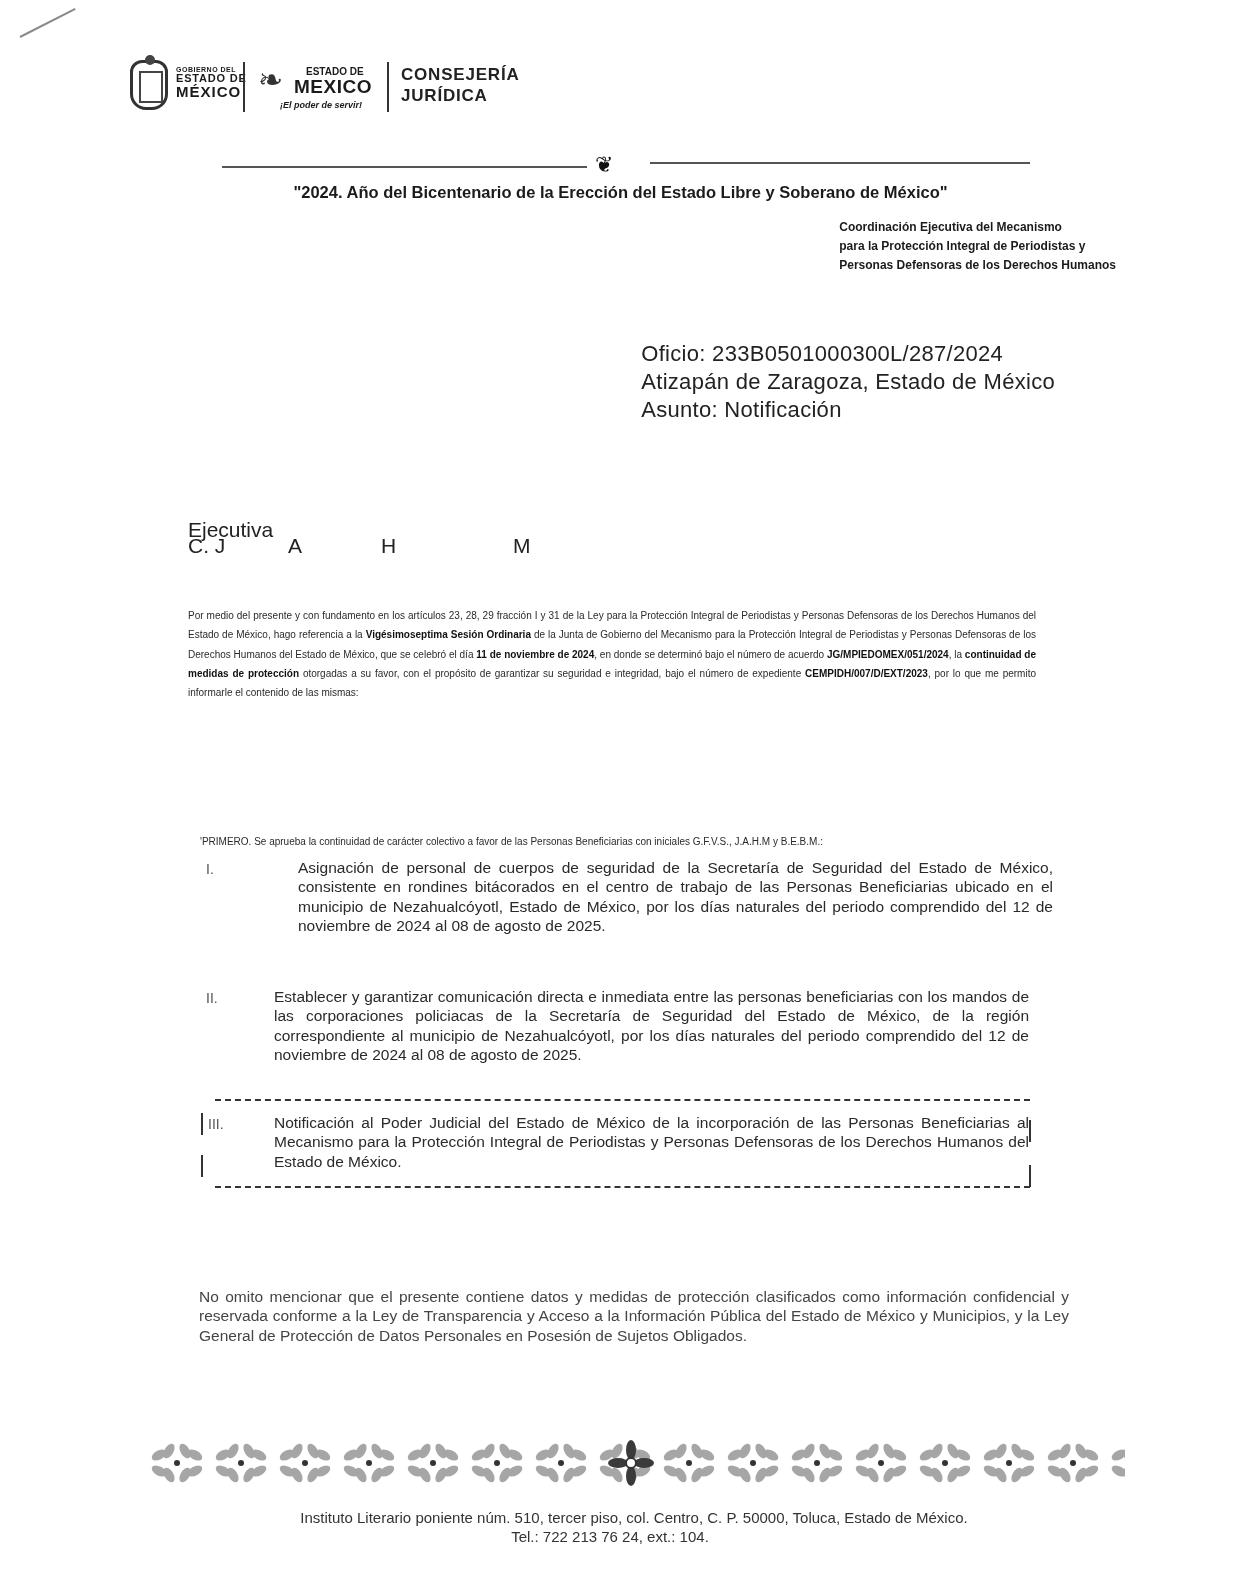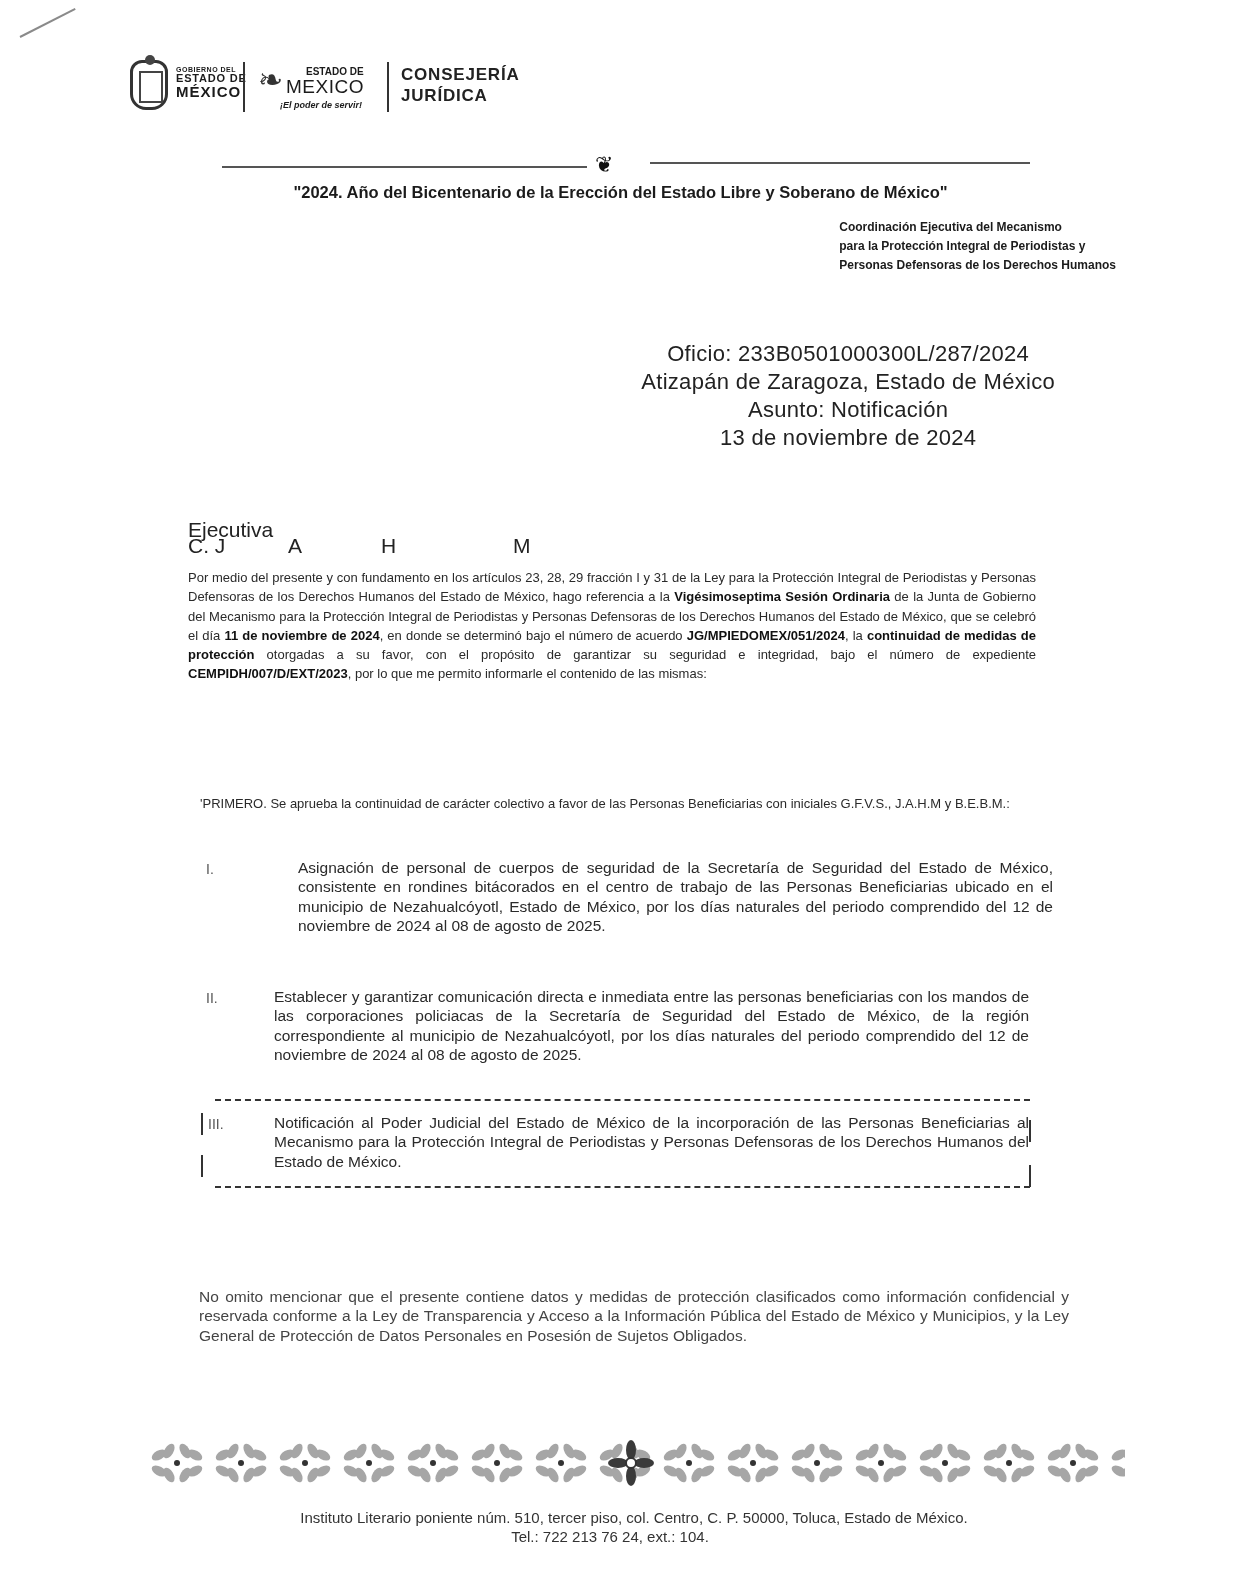--- a/index.html
+++ b/index.html
@@ -10,31 +10,31 @@
     .seal:before { content: ""; position: absolute; left: 6px; top: 8px; width: 20px; height: 28px; border: 2px solid #444; }
     .seal:after { content: ""; position: absolute; left: 12px; top: -8px; width: 10px; height: 10px; border-radius: 50%; background: #444; }
     .gob { left: 176px; top: 66px; line-height: 1; }
     .gob .s { font-size: 7px; font-weight: bold; letter-spacing: 0.5px; }
     .gob .m { font-size: 11px; font-weight: bold; letter-spacing: 0.8px; }
     .gob .l { font-size: 15px; font-weight: bold; letter-spacing: 1px; }
     .vsep { width: 2px; background: #333; }
     .edo { left: 258px; top: 62px; width: 120px; height: 50px; }
     .bird { left: 0; top: 0; font-size: 30px; color: #333; }
     .edo .t1 { position: absolute; left: 48px; top: 4px; font-size: 10px; font-weight: bold; }
-    .edo .t2 { position: absolute; left: 28px; top: 14px; font-size: 19px; font-weight: normal; letter-spacing: 0.5px; }
+    .edo .t2 { position: absolute; left: 36px; top: 14px; font-size: 19px; font-weight: bold; letter-spacing: 0.5px; }
     .edo .t3 { position: absolute; left: 22px; top: 38px; font-size: 9px; font-style: italic; font-weight: bold; }
     .cons { left: 401px; top: 64px; font-size: 17px; font-weight: bold; line-height: 21px; letter-spacing: 0.8px; color: #222; }
     .rule { height: 2px; background: #555; }
     .sprout { left: 595px; top: 152px; font-size: 22px; color: #111; }
     .year { left: 0; width: 1241px; top: 183px; text-align: center; font-size: 16.5px; font-weight: bold; padding-left: 0; }
     .coord { right: 125px; top: 218px; text-align: left; font-size: 12px; font-weight: bold; line-height: 19px; }
-    .oficio { right: 186px; top: 340px; text-align: center; font-size: 22px; line-height: 28px; letter-spacing: 0.3px; color: #222; }
+    .oficio { right: 186px; top: 340px; text-align: left; font-size: 22px; line-height: 28px; letter-spacing: 0.3px; color: #222; }
     .to { left: 188px; top: 488px; font-size: 21px; line-height: 28px; color: #222; }
     .to .n { position: absolute; top: 4px; margin-top: 40px; }
-    .body { left: 188px; width: 848px; font-size: 13px; line-height: 19.3px; text-align: justify; color: #2a2a2a; }
+    .body { left: 188px; width: 848px; font-size: 10px; line-height: 19.3px; text-align: justify; color: #2a2a2a; margin-top: 38px; }
     .body b, .b { font-weight: bold; color: #111; }
     .num { position: absolute; left: 206px; font-size: 14px; color: #555; }
     .item { left: 274px; width: 755px; font-size: 15.5px; line-height: 19.3px; text-align: justify; color: #2a2a2a; }
     .dash { height: 0; border-top: 2px dashed #333; }
     .vbar { width: 2px; background: #333; }
     .closing { left: 199px; top: 1246px; width: 870px; font-size: 15.5px; line-height: 19.3px; text-align: justify; color: #444; margin-top: 41px; }
     .orn { left: 147px; top: 1438px; width: 978px; height: 50px; }
     .foot { left: 0; width: 1268px; text-align: center; font-size: 15px; line-height: 19px; color: #333; }
   </style>
 </head>
@@ -70,21 +70,20 @@
 <div class="abs coord">
   <div>Coordinación Ejecutiva del Mecanismo</div>
   <div>para la Protección Integral de Periodistas y</div>
   <div>Personas Defensoras de los Derechos Humanos</div>
 </div>
 
 <div class="abs oficio">
   <div>Oficio: 233B0501000300L/287/2024</div>
   <div>Atizapán de Zaragoza, Estado de México</div>
   <div>Asunto: Notificación</div>
-  <div>13 de noviembre de 2024</div>
 </div>
 
 <div class="abs to" style="width:400px;height:60px;">
   <span class="n" style="left:0;">C. J</span>
   <span class="n" style="left:100px;">A</span>
   <span class="n" style="left:193px;">H</span>
   <span class="n" style="left:325px;">M</span>
   <div style="position:absolute;top:28px;left:0;">Ejecutiva</div>
 </div>
 

